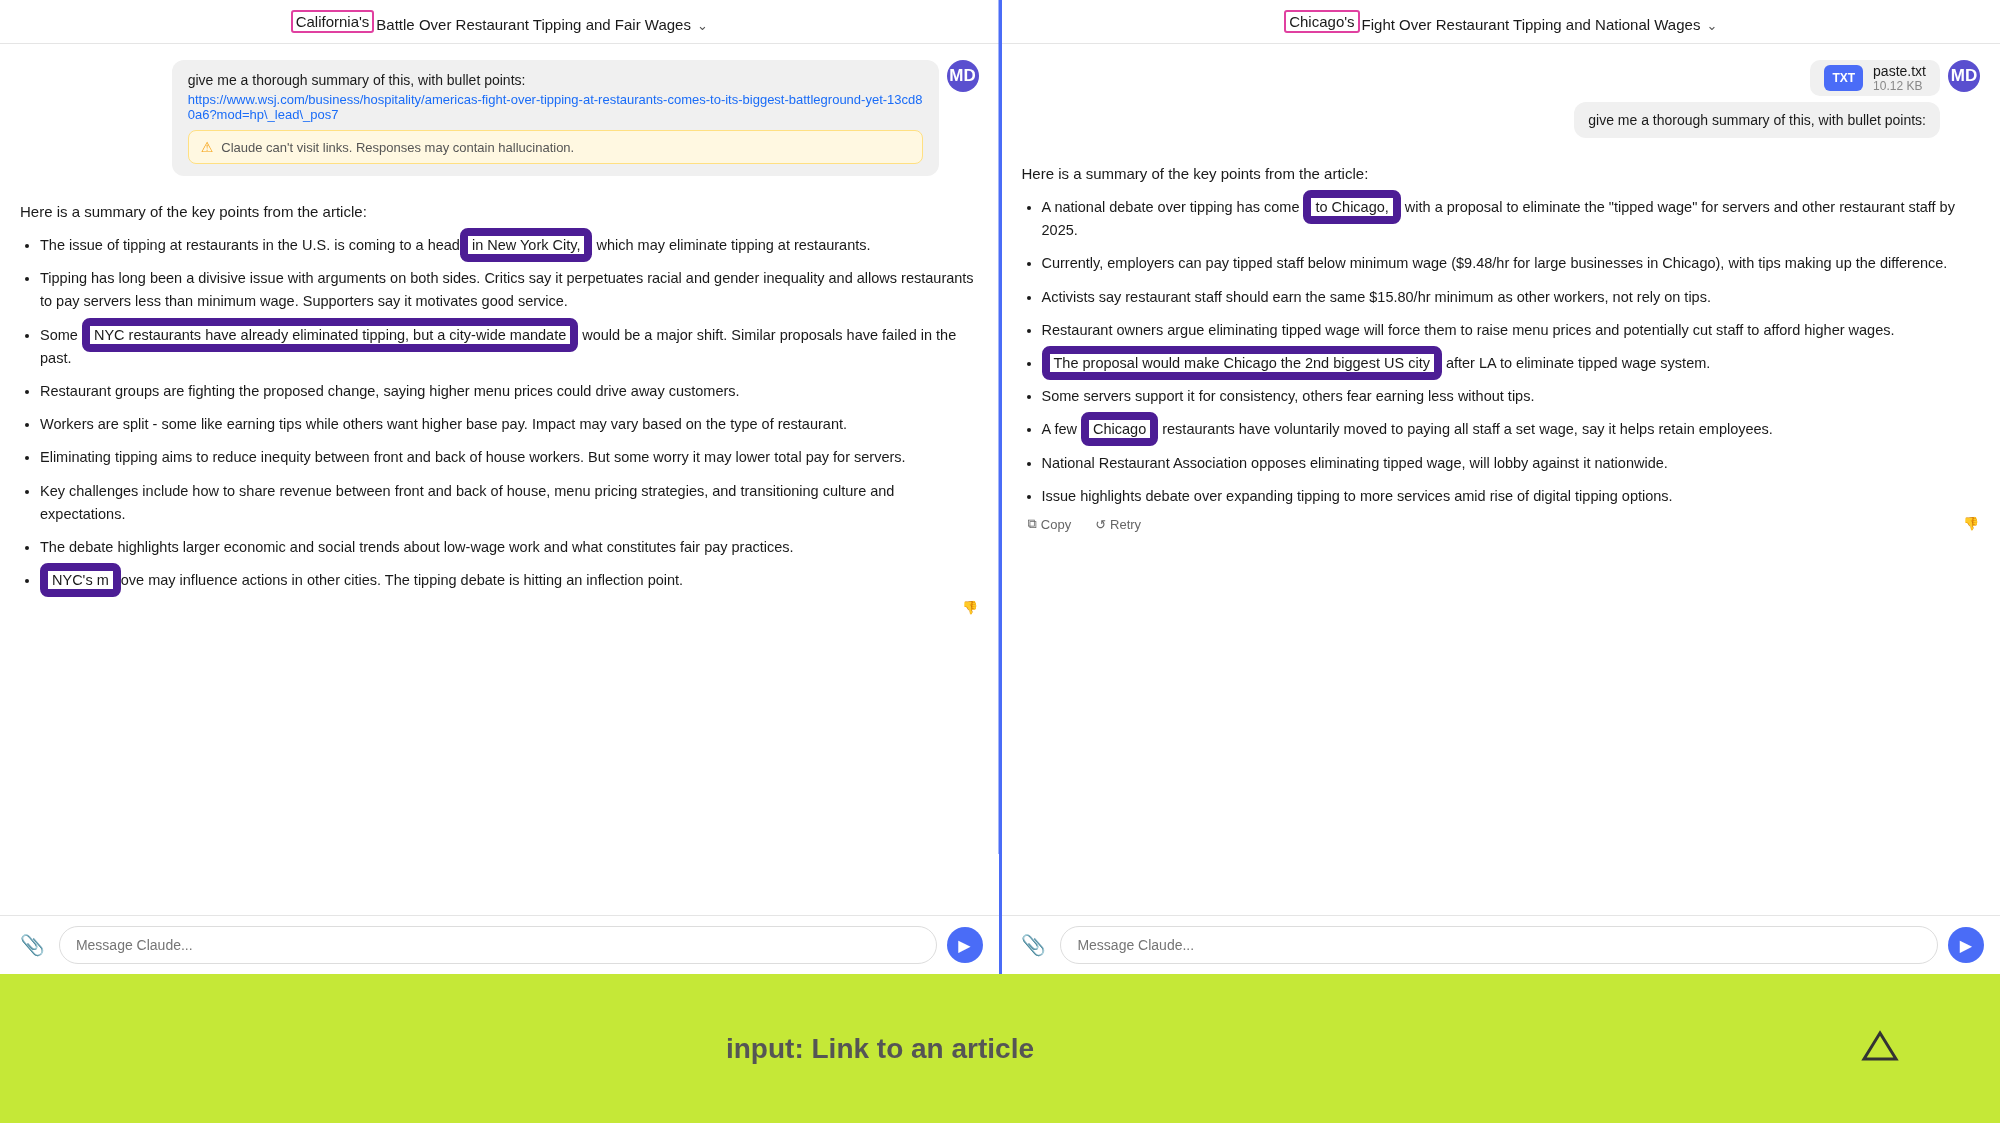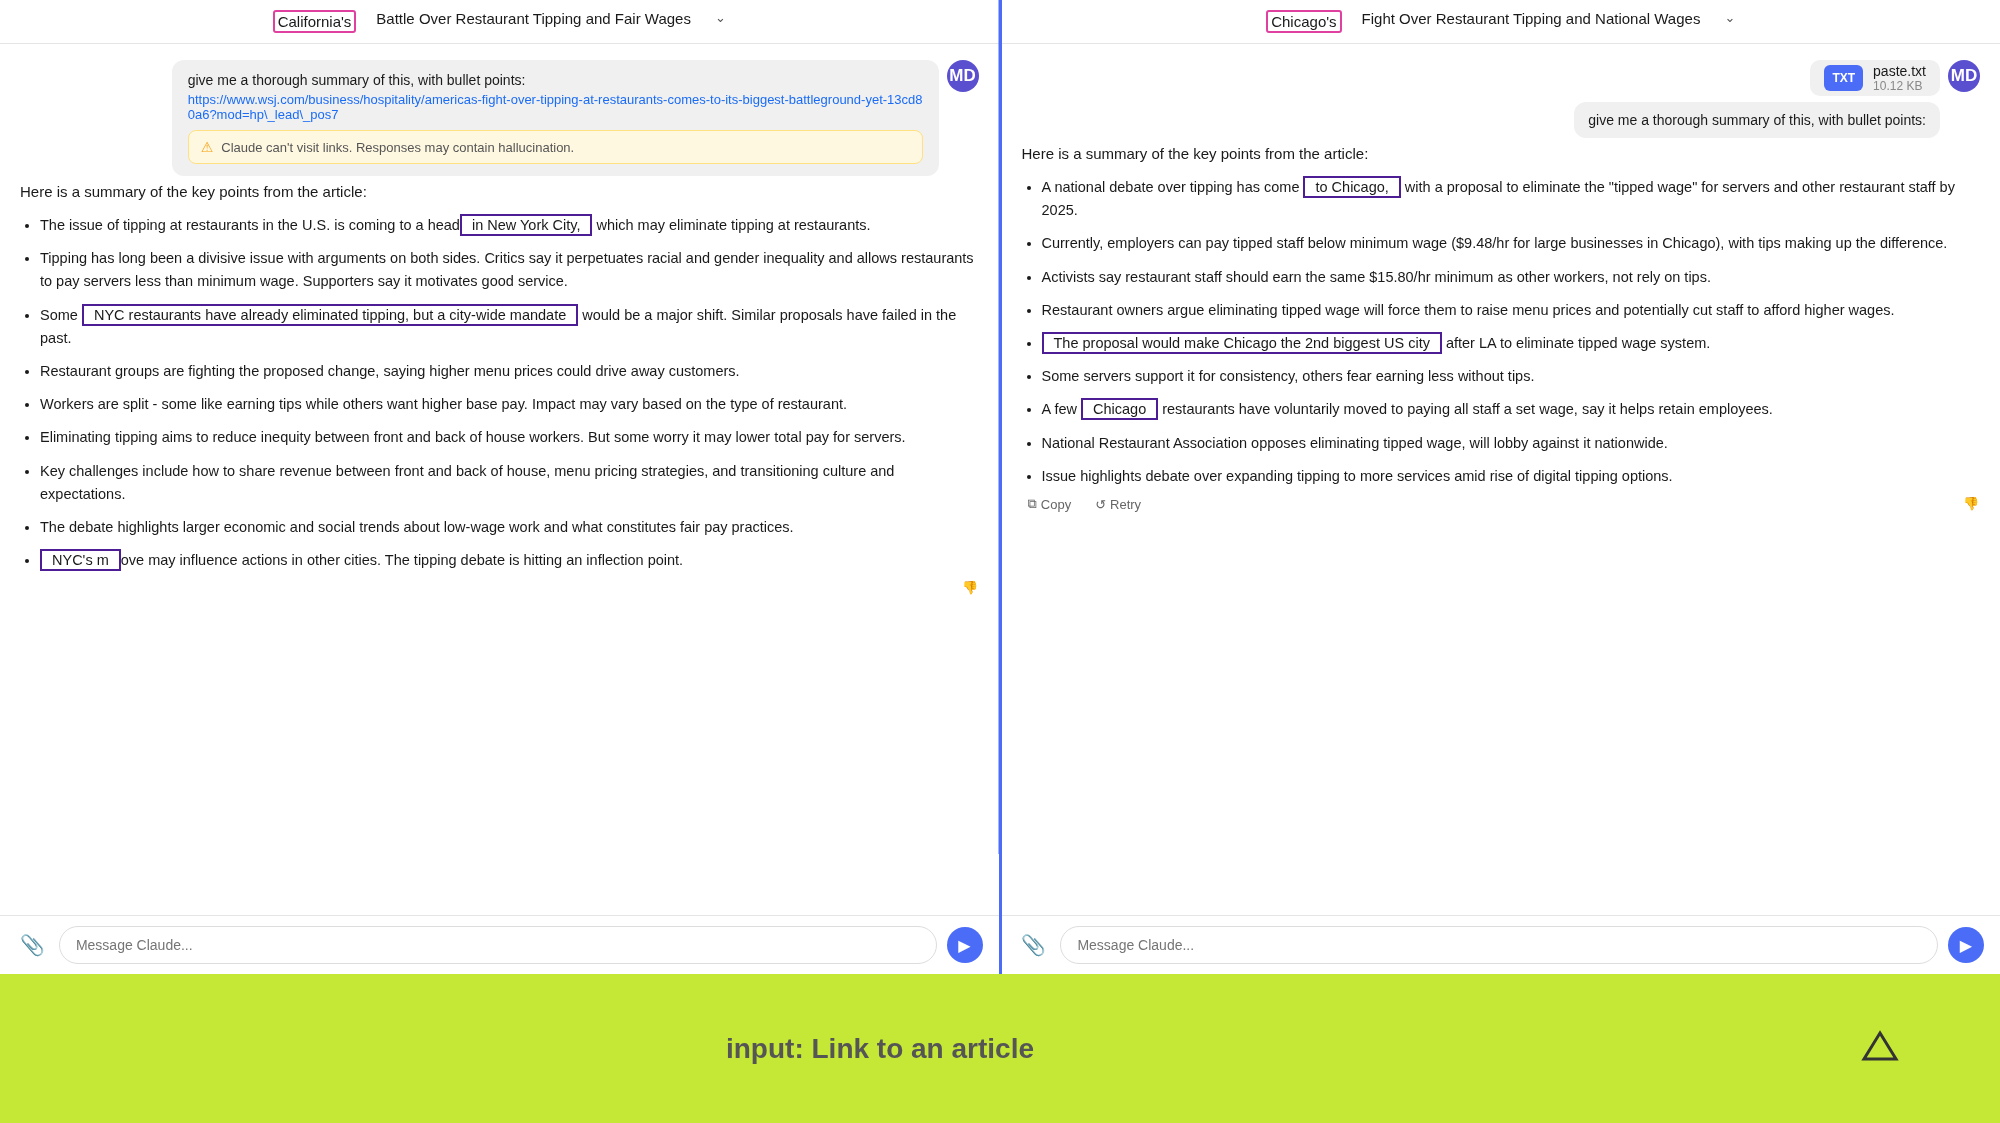--- a/index.html
+++ b/index.html
@@ -48,22 +48,22 @@
       border-bottom: 1px solid #e5e5e5;
       font-size: 15px;
       font-weight: 400;
       color: #1a1a1a;
       background: #fff;
       min-height: 44px;
     }
 
     .pane-title .title-text {
       display: flex;
-      align-items: flex-start;
-      gap: 20px;
+      align-items: flex-end;
+      gap: 2px;
     }
 
     .title-highlight {
       border: 2px solid #e040a0;
       border-radius: 3px;
       padding: 1px 3px;
     }
 
     .title-chevron {
       font-size: 13px;
@@ -71,21 +71,21 @@
       margin-left: 4px;
     }
 
     
     .chat-area {
       flex: 1;
       overflow-y: auto;
       padding: 16px 20px;
       display: flex;
       flex-direction: column;
-      gap: 0;
+      gap: 20px;
     }
 
     
     .user-message-container {
       display: flex;
       justify-content: flex-end;
       align-items: flex-start;
       gap: 8px;
     }
 
@@ -212,23 +212,23 @@
       flex-direction: column;
       gap: 10px;
     }
 
     .assistant-response li {
       line-height: 1.6;
     }
 
     .highlight-box {
       display: inline;
-      border: 2px solid #4c1d95;
-      border-radius: 0;
-      padding: 1px 10px;
+      border: 8px solid #4c1d95;
+      border-radius: 8px;
+      padding: 1px 4px;
     }
 
     
     .action-bar {
       display: flex;
       align-items: center;
       gap: 12px;
       padding: 6px 0 4px 0;
       color: #888;
       font-size: 13px;

